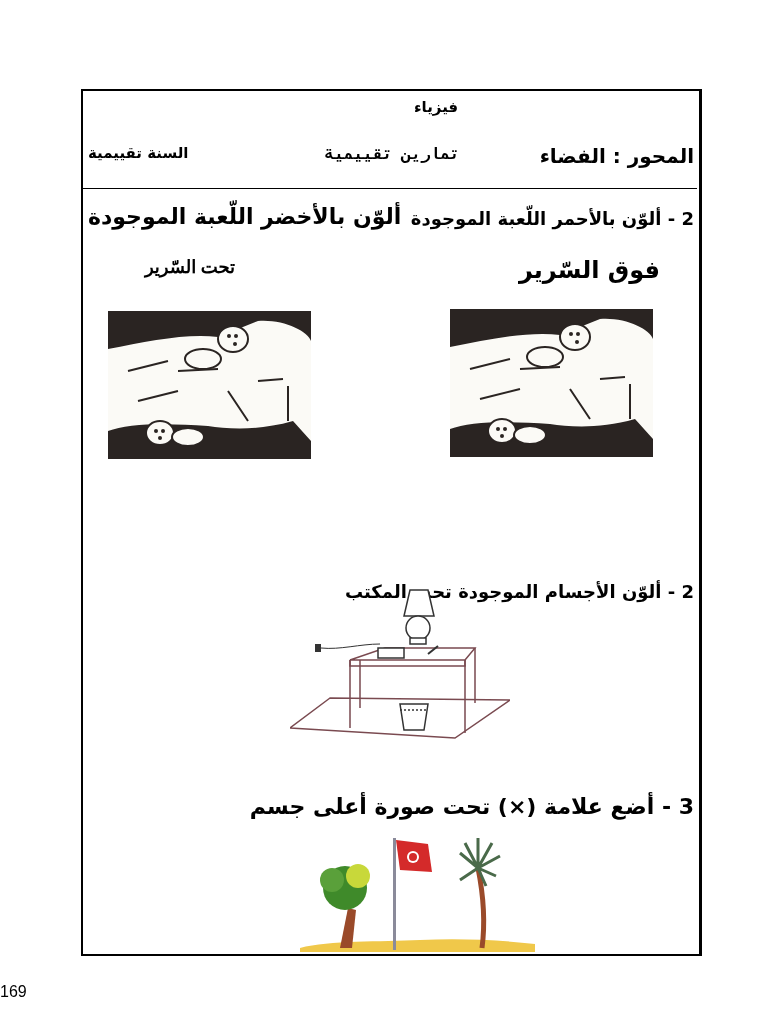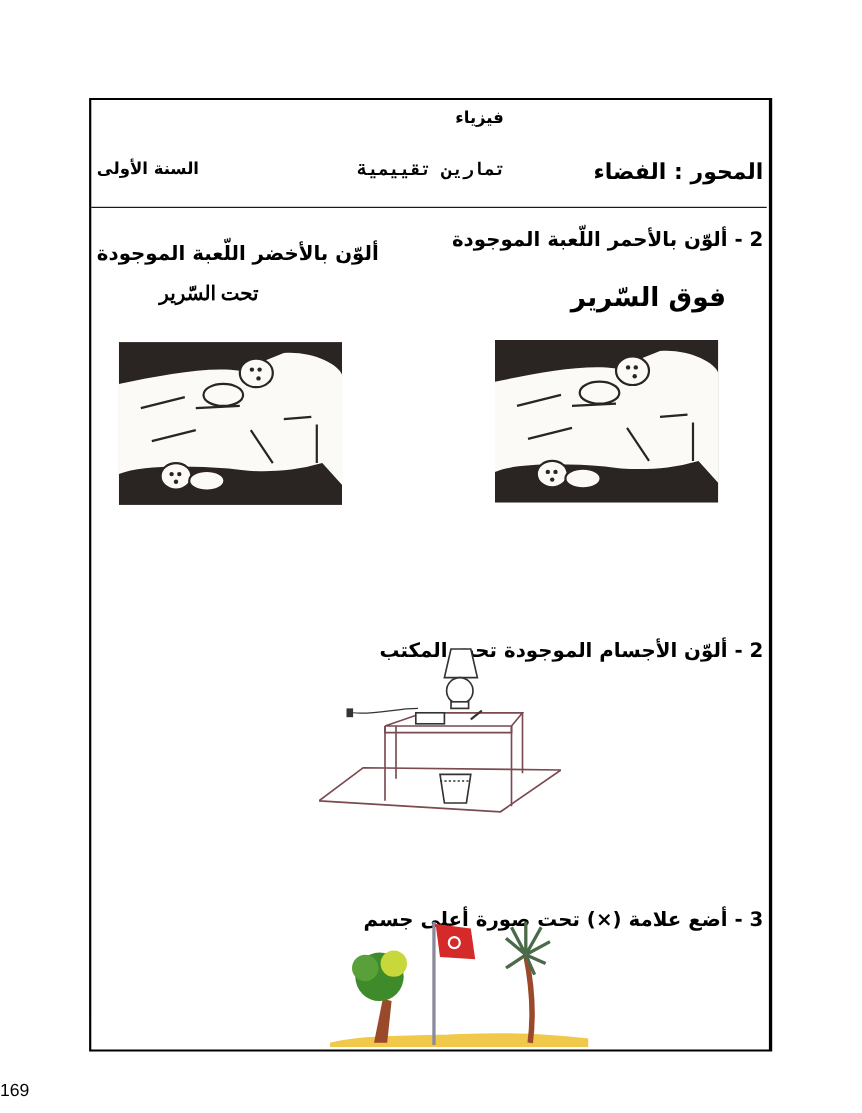--- a/index.html
+++ b/index.html
@@ -6,37 +6,37 @@
   body { width:784px; height:1012px; position:relative; overflow:hidden; font-family:"DejaVu Sans", sans-serif; color:#000; }
   .frame { position:absolute; left:81px; top:89px; width:616px; height:863px; border:2px solid #000; border-right-width:3px; }
   .divider { position:absolute; left:83px; top:188px; width:614px; height:1px; background:#000; }
   .ar { direction:rtl; font-family:"DejaVu Sans", sans-serif; position:absolute; white-space:nowrap; font-weight:bold; }
   .hdr-subject { top:98px; left:0; width:784px; text-align:center; font-size:15px; direction:rtl;padding-left:44px; }
   .hdr-axis { top:144px; right:90px; font-size:20px; }
   .hdr-title { top:144px; left:0; width:784px; text-align:center; font-size:16px;font-family:Liberation Mono, monospace; }
   .hdr-year { top:144px; left:88px; font-size:15px; }
   .q1-right-l1 { top:208px; right:90px; font-size:18px; }
   .q1-right-l2 { top:256px; left:500px; width:160px; text-align:right; font-size:24px; }
-  .q1-left-l1 { top:220px; left:88px; font-size:18px; }
+  .q1-left-l1 { top:204px; left:88px; font-size:22px; }
   .q1-left-l2 { top:256px; left:115px; width:150px; text-align:center; font-size:18px;font-family:Liberation Serif, serif; }
   .q2 { top:540px; right:90px; font-size:18px;margin-top:41px; }
-  .q3 { top:826px; right:90px; font-size:18px; }
+  .q3 { top:794px; right:90px; font-size:22px; }
   .pic { position:absolute; }
   .pagenum { position:absolute; top:983px; left:0; width:784px; font-family:"Liberation Sans", sans-serif; font-size:16px; }
 </style>
 </head>
 <body>
 
 <div class="frame"></div>
 <div class="divider"></div>
 
 <div class="ar hdr-subject">فيزياء</div>
 <div class="ar hdr-axis">المحور : الفضاء</div>
 <div class="ar hdr-title">تمارين تقييمية</div>
-<div class="ar hdr-year">السنة الأولى</div>
+<div class="ar hdr-year">السنة تقييمية</div>
 
 <div class="ar q1-right-l1">2 - ألوّن بالأحمر اللّعبة الموجودة</div>
 <div class="ar q1-right-l2">فوق السّرير</div>
 <div class="ar q1-left-l1">ألوّن بالأخضر اللّعبة الموجودة</div>
 <div class="ar q1-left-l2">تحت السّرير</div>
 
 <svg class="pic" style="left:108px;top:311px;" width="203" height="148" viewBox="0 0 203 148">
   <rect width="203" height="148" fill="#2a2422"></rect>
   <path d="M0,38 C40,30 80,22 110,26 L150,10 C175,8 200,20 203,30 L203,130 L185,110 C150,120 120,118 100,115 C60,112 20,112 0,120 Z" fill="#fbfaf6"></path>
   <path d="M20,60 L60,50 M30,90 L70,80 M70,60 L110,58 M120,80 L140,110 M150,70 L175,68 M180,75 L180,110" stroke="#2a2422" stroke-width="2" fill="none"></path>

